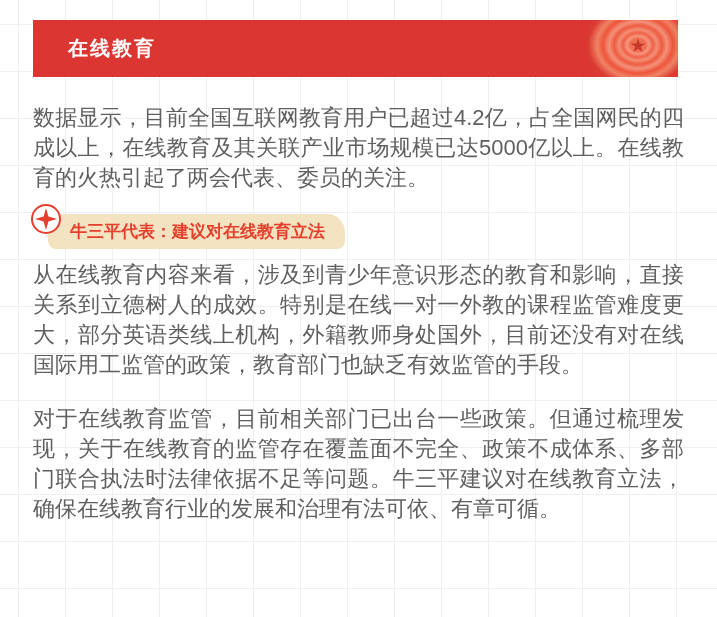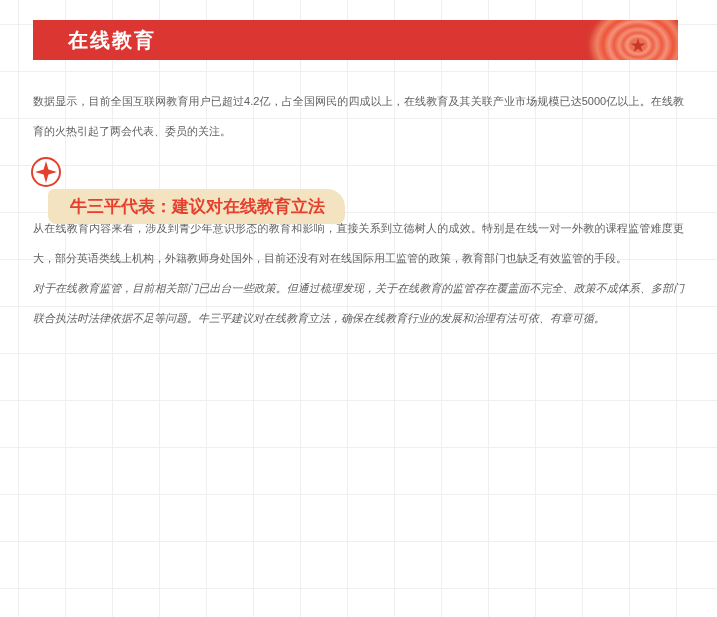--- a/index.html
+++ b/index.html
@@ -21,21 +21,21 @@
       linear-gradient(to right, var(--grid-line) 1px, transparent 1px),
       linear-gradient(to bottom, var(--grid-line) 1px, transparent 1px);
     background-size:47px 47px;
     background-position:18px 24px;
     font-family:"Liberation Sans", sans-serif;
     color:var(--body-text);
   }
   .banner{
     position:relative;
     margin:20px 39px 0 33px;
-    height:40px;
+    height:57px;
     background:var(--banner-bg);
     overflow:hidden;
     display:flex;
     align-items:center;
   }
   .banner-title{
     color:#ffffff;
     font-weight:bold;
     font-size:20px;
     letter-spacing:2px;
@@ -63,29 +63,29 @@
   .emblem-star{
     color:#c8382a;
     font-size:19px;
     line-height:1;
     font-family:"DejaVu Sans", sans-serif;
   }
   .content{
     margin:0 33px;
   }
   p.para{
-    font-size:11px;
+    font-size:22px;
     line-height:30px;
     text-align:justify;
     color:var(--body-text);
   }
   .p-intro{margin-top:26px;}
   .p-two{margin-top:30px;}
   .p-three{}
-  .p-four{margin-top:0;font-style:italic;}
+  .p-four{margin-top:24px;}
   .lead-bold{
     color:var(--maroon);
     font-weight:bold;
   }
   .section-row{
     position:relative;
     margin:9px 0 0 33px;
     height:58px;
   }
   .sparkle-badge-icon{
@@ -104,21 +104,21 @@
   }
   .four-point-star{
     width:22px;
     height:22px;
     background:var(--accent);
     clip-path:polygon(50% 0%, 61% 39%, 100% 50%, 61% 61%, 50% 100%, 39% 61%, 0% 50%, 39% 39%);
   }
   .section-badge{
     position:absolute;
     left:15px;
-    top:34px;
+    top:12px;
     background:var(--badge-bg);
     color:var(--accent);
     font-weight:bold;
     font-size:17px;
     line-height:17px;
     padding:9px 20px 9px 22px;
     border-radius:6px 18px 8px 8px;
     white-space:nowrap;
   }
 </style>

